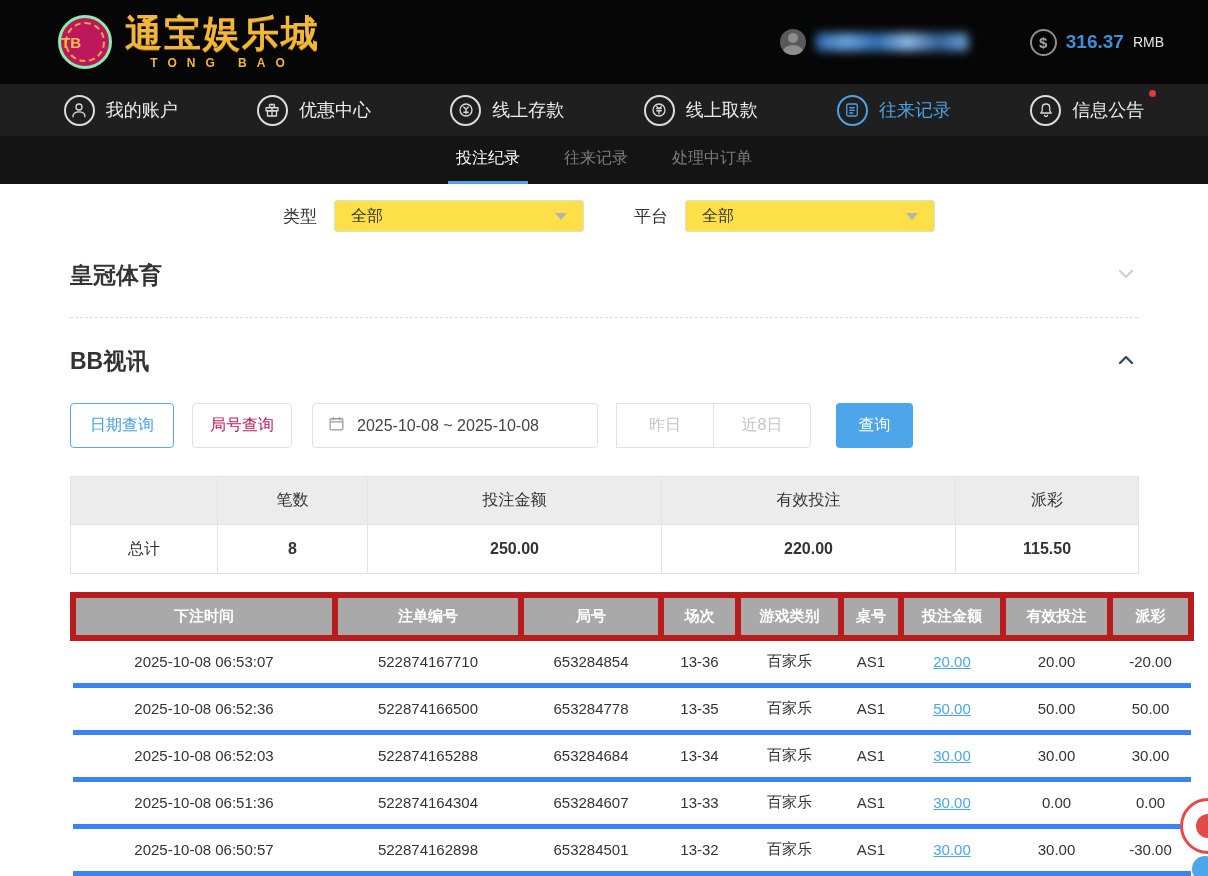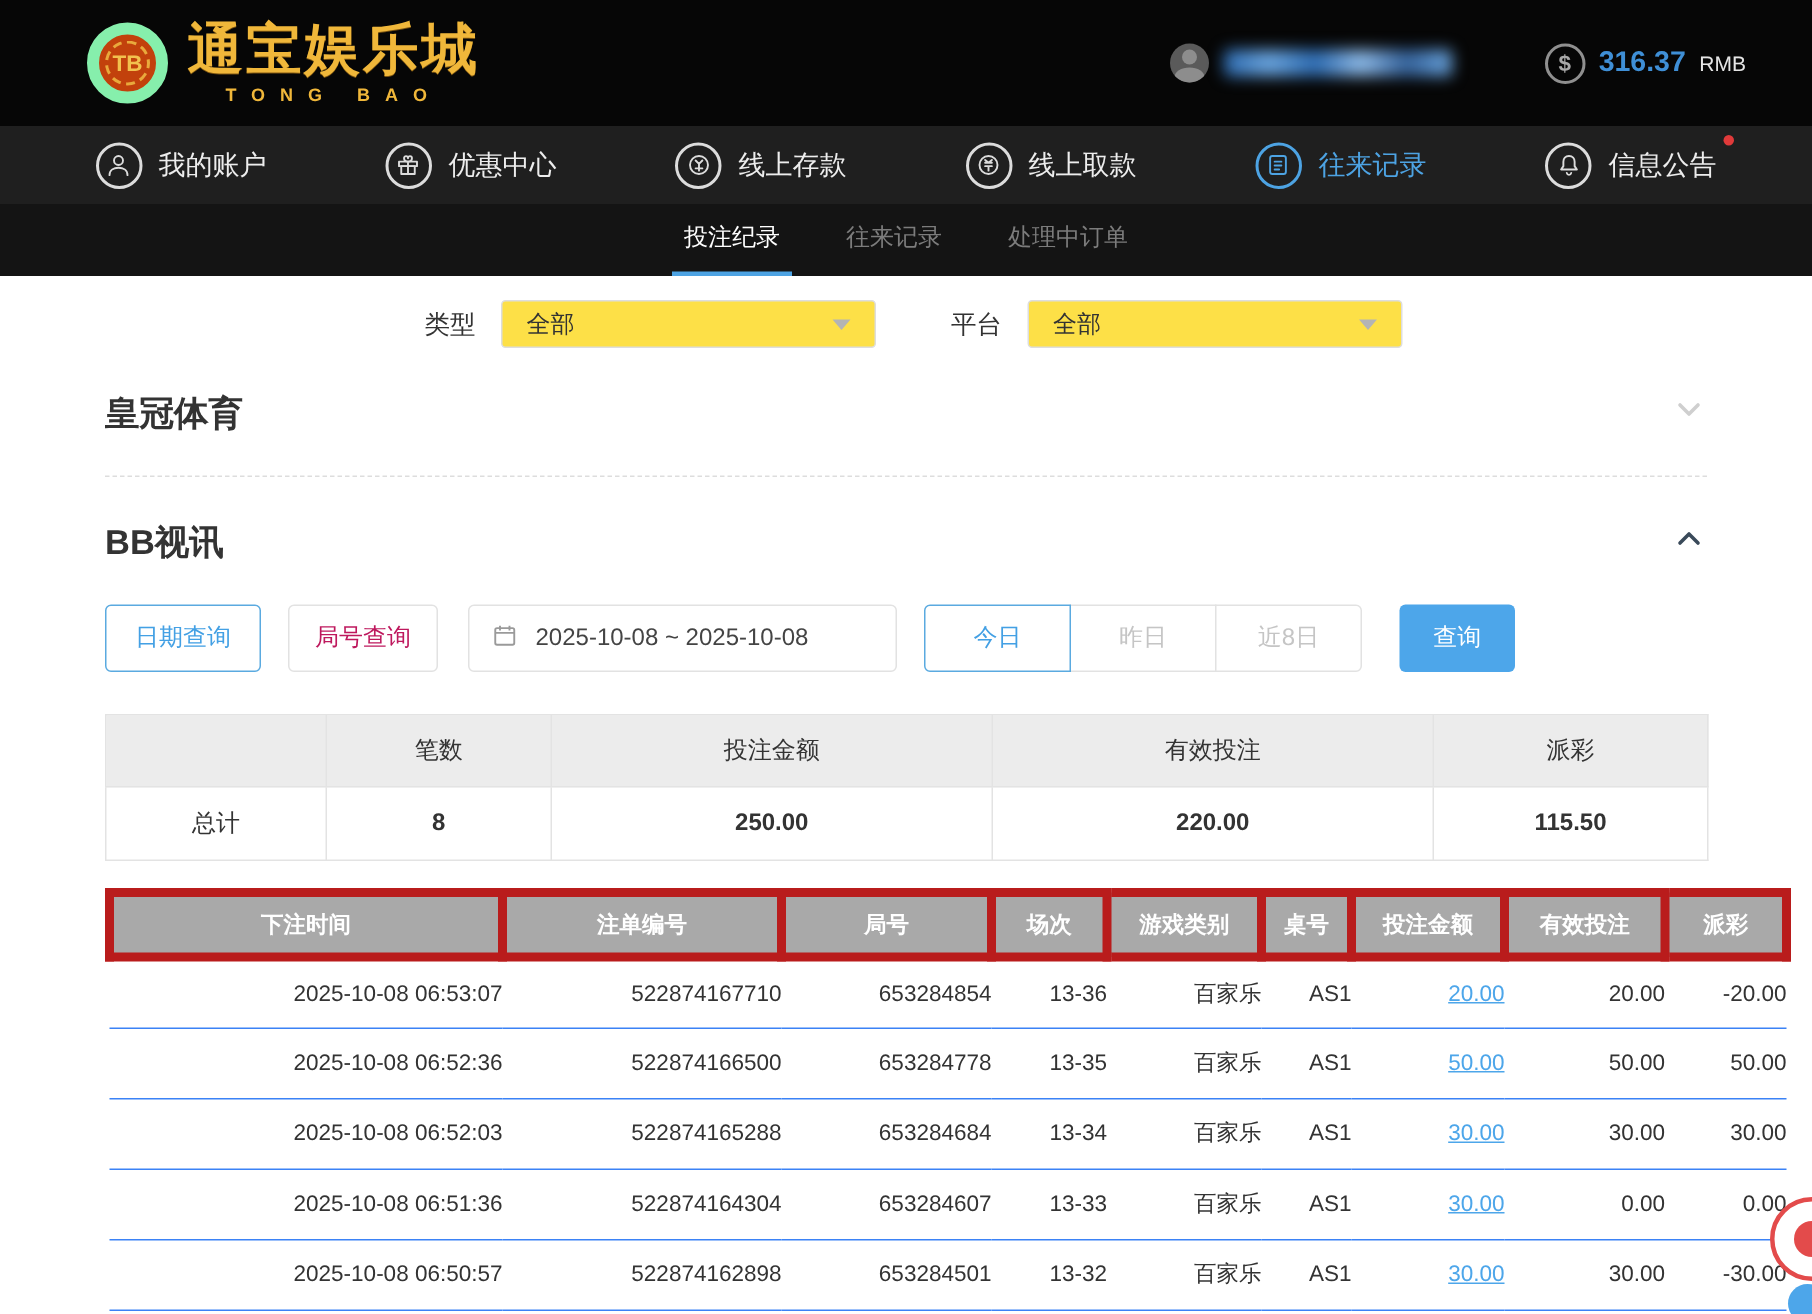--- a/index.html
+++ b/index.html
@@ -2,22 +2,22 @@
 <html><head>
 <meta charset="utf-8">
 <style>
   * { margin:0; padding:0; box-sizing:border-box; }
   html,body { width:1208px; height:876px; overflow:hidden; background:#fff;
     font-family:"Liberation Sans","DejaVu Sans",sans-serif; }
 
   
   .topbar { height:84px; background:#060606; display:flex; align-items:center; padding:0 44px 0 58px; }
   .logo { display:flex; align-items:center; gap:13px; cursor:pointer; }
-  .chip { width:54px; height:54px; border-radius:50%; border:8px solid #86efac; background:#c2410c;
-    position:relative; display:flex; align-items:center; justify-content:center; flex:0 0 auto; }
+  .chip { width:54px; height:54px; border-radius:50%; border:3px solid #86efac; background:#be185d;
+    position:relative; display:flex; align-items:center; flex:0 0 auto; }
   .chip::before { content:""; position:absolute; inset:4px; border-radius:50%; border:2px dashed #e9a93c; }
   .chip-label { color:#f2c14e; font-weight:bold; font-size:15px; position:relative; }
   .logo-text { display:flex; flex-direction:column; line-height:1; }
   .logo-title { font-size:37px; font-weight:bold; color:#f0b73a; letter-spacing:2px;
     font-family:"Liberation Serif","DejaVu Serif",serif; text-shadow:0 1px 0 #7a5310; }
   .logo-sub { margin-top:5px; font-size:12px; color:#f0b73a; letter-spacing:10px; text-align:center; font-weight:bold; }
 
   .user-area { margin-left:auto; display:flex; align-items:center; gap:10px; }
   .avatar { width:26px; height:26px; border-radius:50%; background:#5a5a5a; position:relative; overflow:hidden; }
   .avatar::before { content:""; position:absolute; top:4px; left:8px; width:10px; height:10px; border-radius:50%; background:#8d8d8d; }
@@ -85,21 +85,21 @@
   
   .summary-table { margin-top:28px; width:1068px; border-collapse:collapse; table-layout:fixed; }
   .summary-table th, .summary-table td { border:1px solid #e3e3e3; text-align:center; font-size:16px; color:#333; }
   .summary-table th { background:#ececec; height:48px; font-weight:normal; }
   .summary-table td { height:49px; background:#fff; font-weight:bold; }
   .summary-table td.total-label { font-weight:normal; }
 
   
   .data-table { margin-top:18px; width:1118px; border-collapse:collapse; table-layout:fixed; }
   .data-table th { background:#a9a9a9; color:#fff; font-size:15px; font-weight:bold; height:43px; border:6px solid #b91c1c; }
-  .data-table td { height:47px; text-align:right; font-size:15px; color:#333; border-bottom:1px solid #3b82f6; background:#fff; }
+  .data-table td { height:47px; text-align:center; font-size:15px; color:#333; border-bottom:5px solid #3b82f6; background:#fff; }
   .bet-link { color:#4da6ea; text-decoration:underline; cursor:pointer; }
   .neg { color:#e25a5a; }
 
   
   .float-widget { position:fixed; right:-28px; top:798px; width:56px; height:56px; border-radius:50%;
     background:#fff; border:3px solid #e34b4b; display:flex; align-items:center; justify-content:center; cursor:pointer; }
   .float-widget-core { width:24px; height:24px; border-radius:50%; background:#e34b4b; }
   .float-dot { position:fixed; right:-10px; top:856px; width:26px; height:26px; border-radius:50%; background:#4da6ea; cursor:pointer; }
 </style>
 </head>
@@ -235,21 +235,20 @@
     <div class="date-range">
       <span class="cal-icon">
         <svg width="19" height="19" viewBox="0 0 24 24">
             <rect x="4" y="6" width="16" height="14" rx="1.5"></rect>
             <path d="M4 10h16M8 4v4M16 4v4"></path>
           </svg>
       </span>
       <span>2025-10-08 ~ 2025-10-08</span>
     </div>
     <div class="range-group">
-      <button class="range-btn first active">今日</button>
       <button class="range-btn">昨日</button>
       <button class="range-btn last">近8日</button>
     </div>
     <button class="btn btn-search">查询</button>
   </div>
 
   <table class="summary-table">
     <colgroup>
         <col style="width:147px">
         <col style="width:150px">

